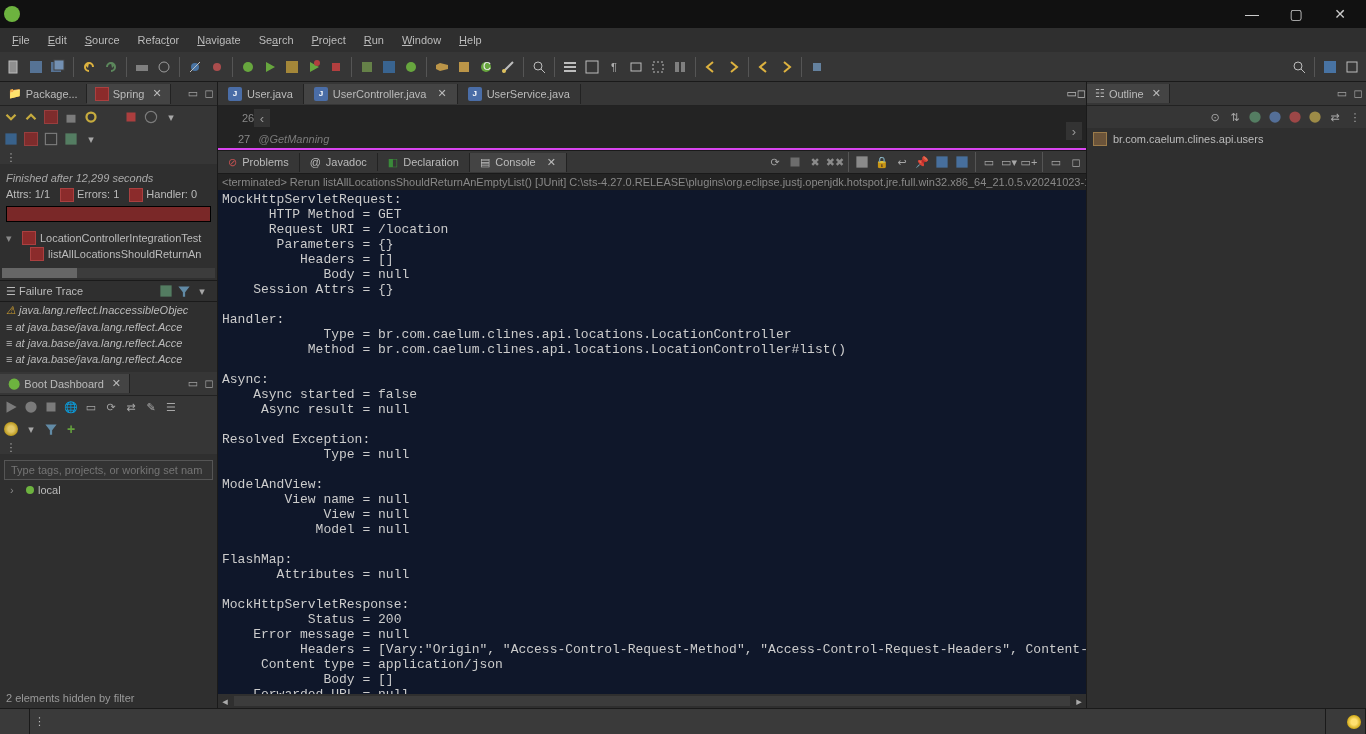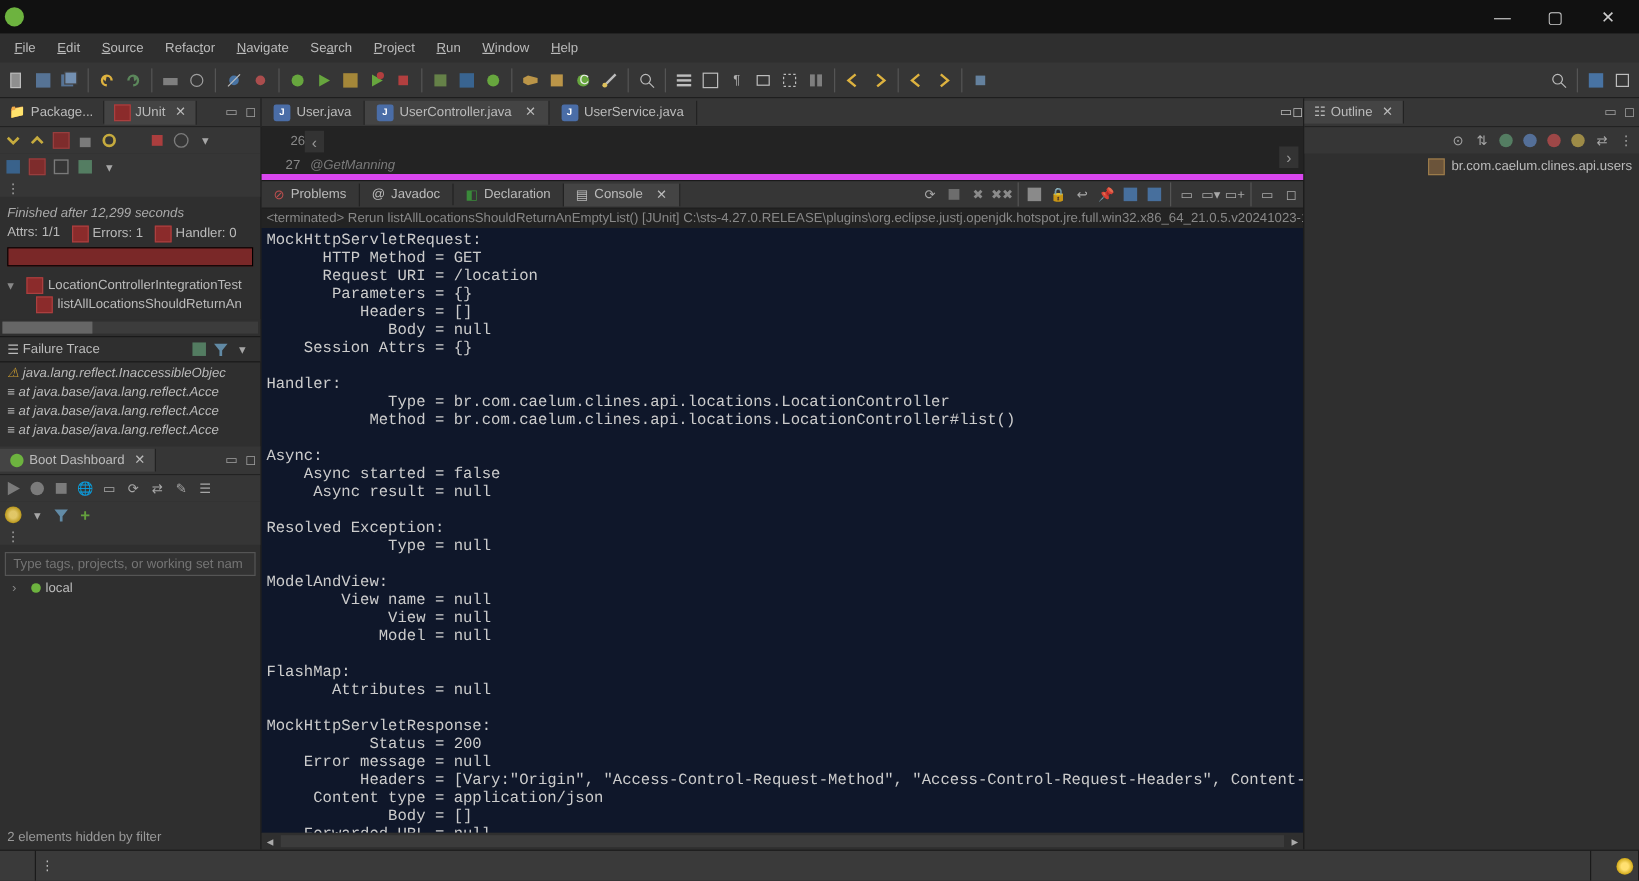--- a/index.html
+++ b/index.html
@@ -80,21 +80,21 @@
 .console pre { font-family: Consolas, "Courier New", monospace; font-size: 13px; line-height: 15px; color: #ccc; white-space: pre; }
 
 .hscroll { height: 14px; background: #2f2f2f; display: flex; }
 .hscroll .track { flex: 1; background: #3c3c3c; margin: 2px; height: 10px; position: relative; }
 .hscroll .arrow { width: 14px; display: flex; align-items: center; justify-content: center; color: #aaa; }
 
 .statusbar { height: 26px; background: #3a3a3a; display: flex; align-items: center; border-top: 1px solid #1a1a1a; }
 .statusbar .sseg { flex: 1; height: 100%; border-right: 1px solid #1a1a1a; display: flex; align-items: center; padding: 0 4px; }
 .bulb { width: 14px; height: 14px; border-radius: 50%; background: radial-gradient(circle, #ffe070 30%, #c49a00 80%); }
 
-.outline-body { padding: 4px 6px; display: flex; align-items: center; gap: 6px; justify-content: flex-end; }
+.outline-body { padding: 4px 6px; display: flex; align-items: center; gap: 6px; }
 .pkgicn { width: 14px; height: 14px; background: #6b543a; border: 1px solid #9b7b4a; }
 
 svg { display: block; }
 </style>
 </head>
 <body>
 
 <div class="titlebar">
   <div class="icon"></div>
   <div class="spacer"></div>
@@ -323,21 +323,21 @@
 <div class="workbench">
 
   <div class="left">
     <div class="viewtabs">
       <div class="vtab">
         <span>📁</span>
         <span>Package...</span>
       </div>
       <div class="vtab active">
         <div class="jicn jred"></div>
-        <span>JUnit</span>
+        <span>Spring</span>
         <span style="margin-left:4px">✕</span>
       </div>
       <div class="vspacer"></div>
       <div class="vicn">▭</div>
       <div class="vicn">◻</div>
     </div>
 
     <div class="iconrow">
       <div class="ii">
           <svg viewBox="0 0 16 16">
@@ -525,21 +525,21 @@
       <div class="etabs-spacer"></div>
       <div class="vicn">▭</div>
       <div class="vicn">◻</div>
     </div>
 
     <div class="editor-strip" style="position:relative">
       <div class="strip-nav" style="left:36px">‹</div>
       <span class="ln">26</span>
       <span></span>
     </div>
-    <div class="editor-strip" style="position:relative;border-bottom:5px solid #d946ef;height:20px">
+    <div class="editor-strip" style="position:relative;border-bottom:2px solid #d946ef;height:20px">
       <span class="ln" style="margin-left:-4px">27</span>
       <span style="font-style:italic;color:#7a7a7a">@GetManning</span>
       <div class="strip-nav" style="right:4px;top:-8px">›</div>
     </div>
 
     <div class="bottomtabs">
       <div class="btab">
           <span style="color:#c05050">⊘</span>
           <span>Problems</span>
         </div>

